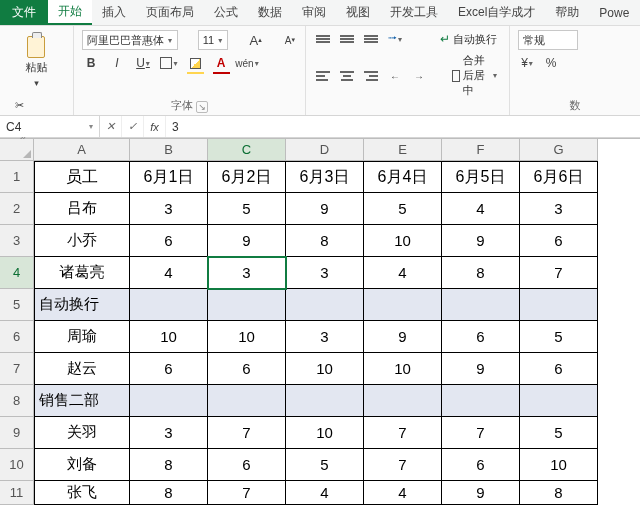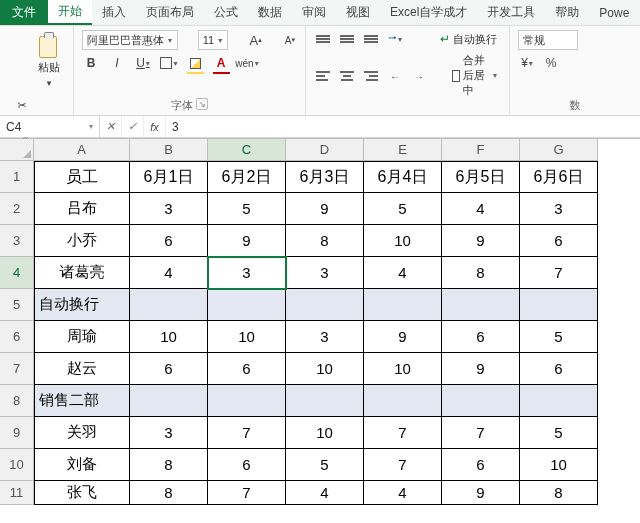--- a/index.html
+++ b/index.html
@@ -61,21 +61,21 @@
     flex-direction: column;
     gap: 4px;
   }
   .group-label {
     text-align: center;
     font-size: 11px;
     color: #666;
     padding-top: 2px;
     display:flex;
     justify-content:center;
-    align-items:flex-start;
+    align-items:flex-end;
     gap:3px;
     margin-top:16px;
   }
   .group-label .launcher {
     font-size:9px; color:#888;
     border:1px solid #bbb; width:12px; height:12px; line-height:10px;
     text-align:center; border-radius:2px;
   }
   .iconbtn {
     width: 18px; height: 18px;
@@ -94,21 +94,21 @@
     height:20px;
     display:flex;
     align-items:center;
     padding:0 4px;
     font-size:11px;
     color:#333;
     gap:4px;
   }
   .combo .caret { font-size:8px; color:#666; }
   .clipboard-big {
-    display:flex; gap:4px; align-items:flex-end;
+    display:flex; gap:4px; align-items:center;
   }
   .paste {
     display:flex; flex-direction:column; align-items:center;
     cursor:pointer; padding:2px 4px;
   }
   .paste .icon {
     width:24px; height:28px; position:relative;
   }
   .paste .icon .board {
     position:absolute; left:2px; top:4px; width:18px; height:22px;
@@ -196,22 +196,22 @@
 
 <div class="menubar">
   <div class="file-tab">文件</div>
   <div class="tab active">开始</div>
   <div class="tab">插入</div>
   <div class="tab">页面布局</div>
   <div class="tab">公式</div>
   <div class="tab">数据</div>
   <div class="tab">审阅</div>
   <div class="tab">视图</div>
+  <div class="tab">开发工具</div>
   <div class="tab">Excel自学成才</div>
-  <div class="tab">开发工具</div>
   <div class="tab">帮助</div>
   <div class="tab">Powe</div>
 </div>
 
 <div class="ribbon">
 
   <div class="group" style="width:74px">
     <div class="group-body clipboard-big">
       <div class="paste">
         <div class="icon">

